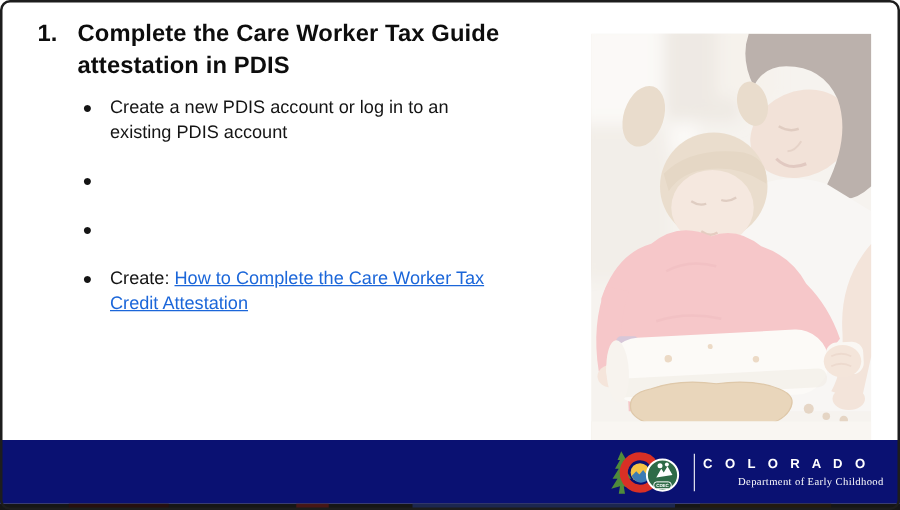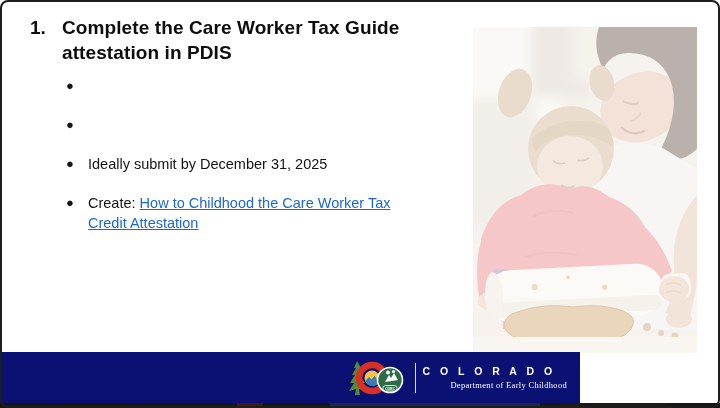--- a/index.html
+++ b/index.html
@@ -21,21 +21,21 @@
   
   .bullets{position:absolute;left:66px;top:76px;margin:0;padding:0;list-style:none;width:392px;}
   .bullets li{display:flex;margin:0 0 19px 0;font-size:14.5px;line-height:20px;color:#141414;}
   .bullets li .dot{flex:0 0 22px;font-size:13px;}
   .btxt{white-space:pre-line;}
   a.guide-link{color:#1b66d9;text-decoration:underline;white-space:pre-line;}
   
   .photo{position:absolute;left:473px;top:27px;width:224px;height:326px;display:block;}
   
   .footer{
-    position:absolute;left:0;top:352px;width:580px;height:51px;background:#0a1172;
+    position:absolute;left:0;top:352px;width:720px;height:51px;background:#0a1172;
     display:flex;align-items:center;justify-content:flex-end;
     padding-right:13px;box-sizing:border-box;z-index:10;
   }
   .brandblock{display:flex;align-items:center;}
   .vdiv{width:1px;height:30px;background:rgba(255,255,255,.85);margin:0 6px 0 11px;}
   .brandtext{display:flex;flex-direction:column;}
   .wordmark{color:#ffffff;font-size:10.5px;font-weight:bold;letter-spacing:3.5px;line-height:12px;}
   .dept{color:#ffffff;font-family:"Liberation Serif",serif;font-size:8.5px;letter-spacing:.3px;margin-top:3px;line-height:10px;padding-left:28px;}
   
   .strip{position:absolute;left:0;top:403px;width:720px;height:5px;background:#161616;z-index:20;}
@@ -52,31 +52,32 @@
 
   <div class="heading">
     <span class="num">1.</span>
     <h1 class="title">Complete the Care Worker Tax Guide
 attestation in PDIS</h1>
   </div>
 
   <ul class="bullets">
     <li>
       <span class="dot">●</span>
+      <span class="btxt">Create a new PDIS account or log in to an
+existing PDIS account</span>
     </li>
     <li>
       <span class="dot">●</span>
     </li>
     <li>
       <span class="dot">●</span>
-      <span class="btxt">Ideally submit by December 31, 2025</span>
     </li>
     <li>
       <span class="dot">●</span>
-      <span class="btxt"><span>Create: </span><a class="guide-link" href="#">How to Childhood the Care Worker Tax
+      <span class="btxt"><span>Create: </span><a class="guide-link" href="#">How to Complete the Care Worker Tax
 Credit Attestation</a></span>
     </li>
   </ul>
 
   <svg class="photo" viewBox="0 0 224 326" role="img" aria-label="Faded photo of a young child with pigtails in a pink sweater rolling cookie dough with a white rolling pin while a caregiver leans over to help">
     <defs>
       <filter id="blur6" x="-20%" y="-20%" width="140%" height="140%">
           <feGaussianBlur stdDeviation="6"></feGaussianBlur>
         </filter>
       <clipPath id="pc">

